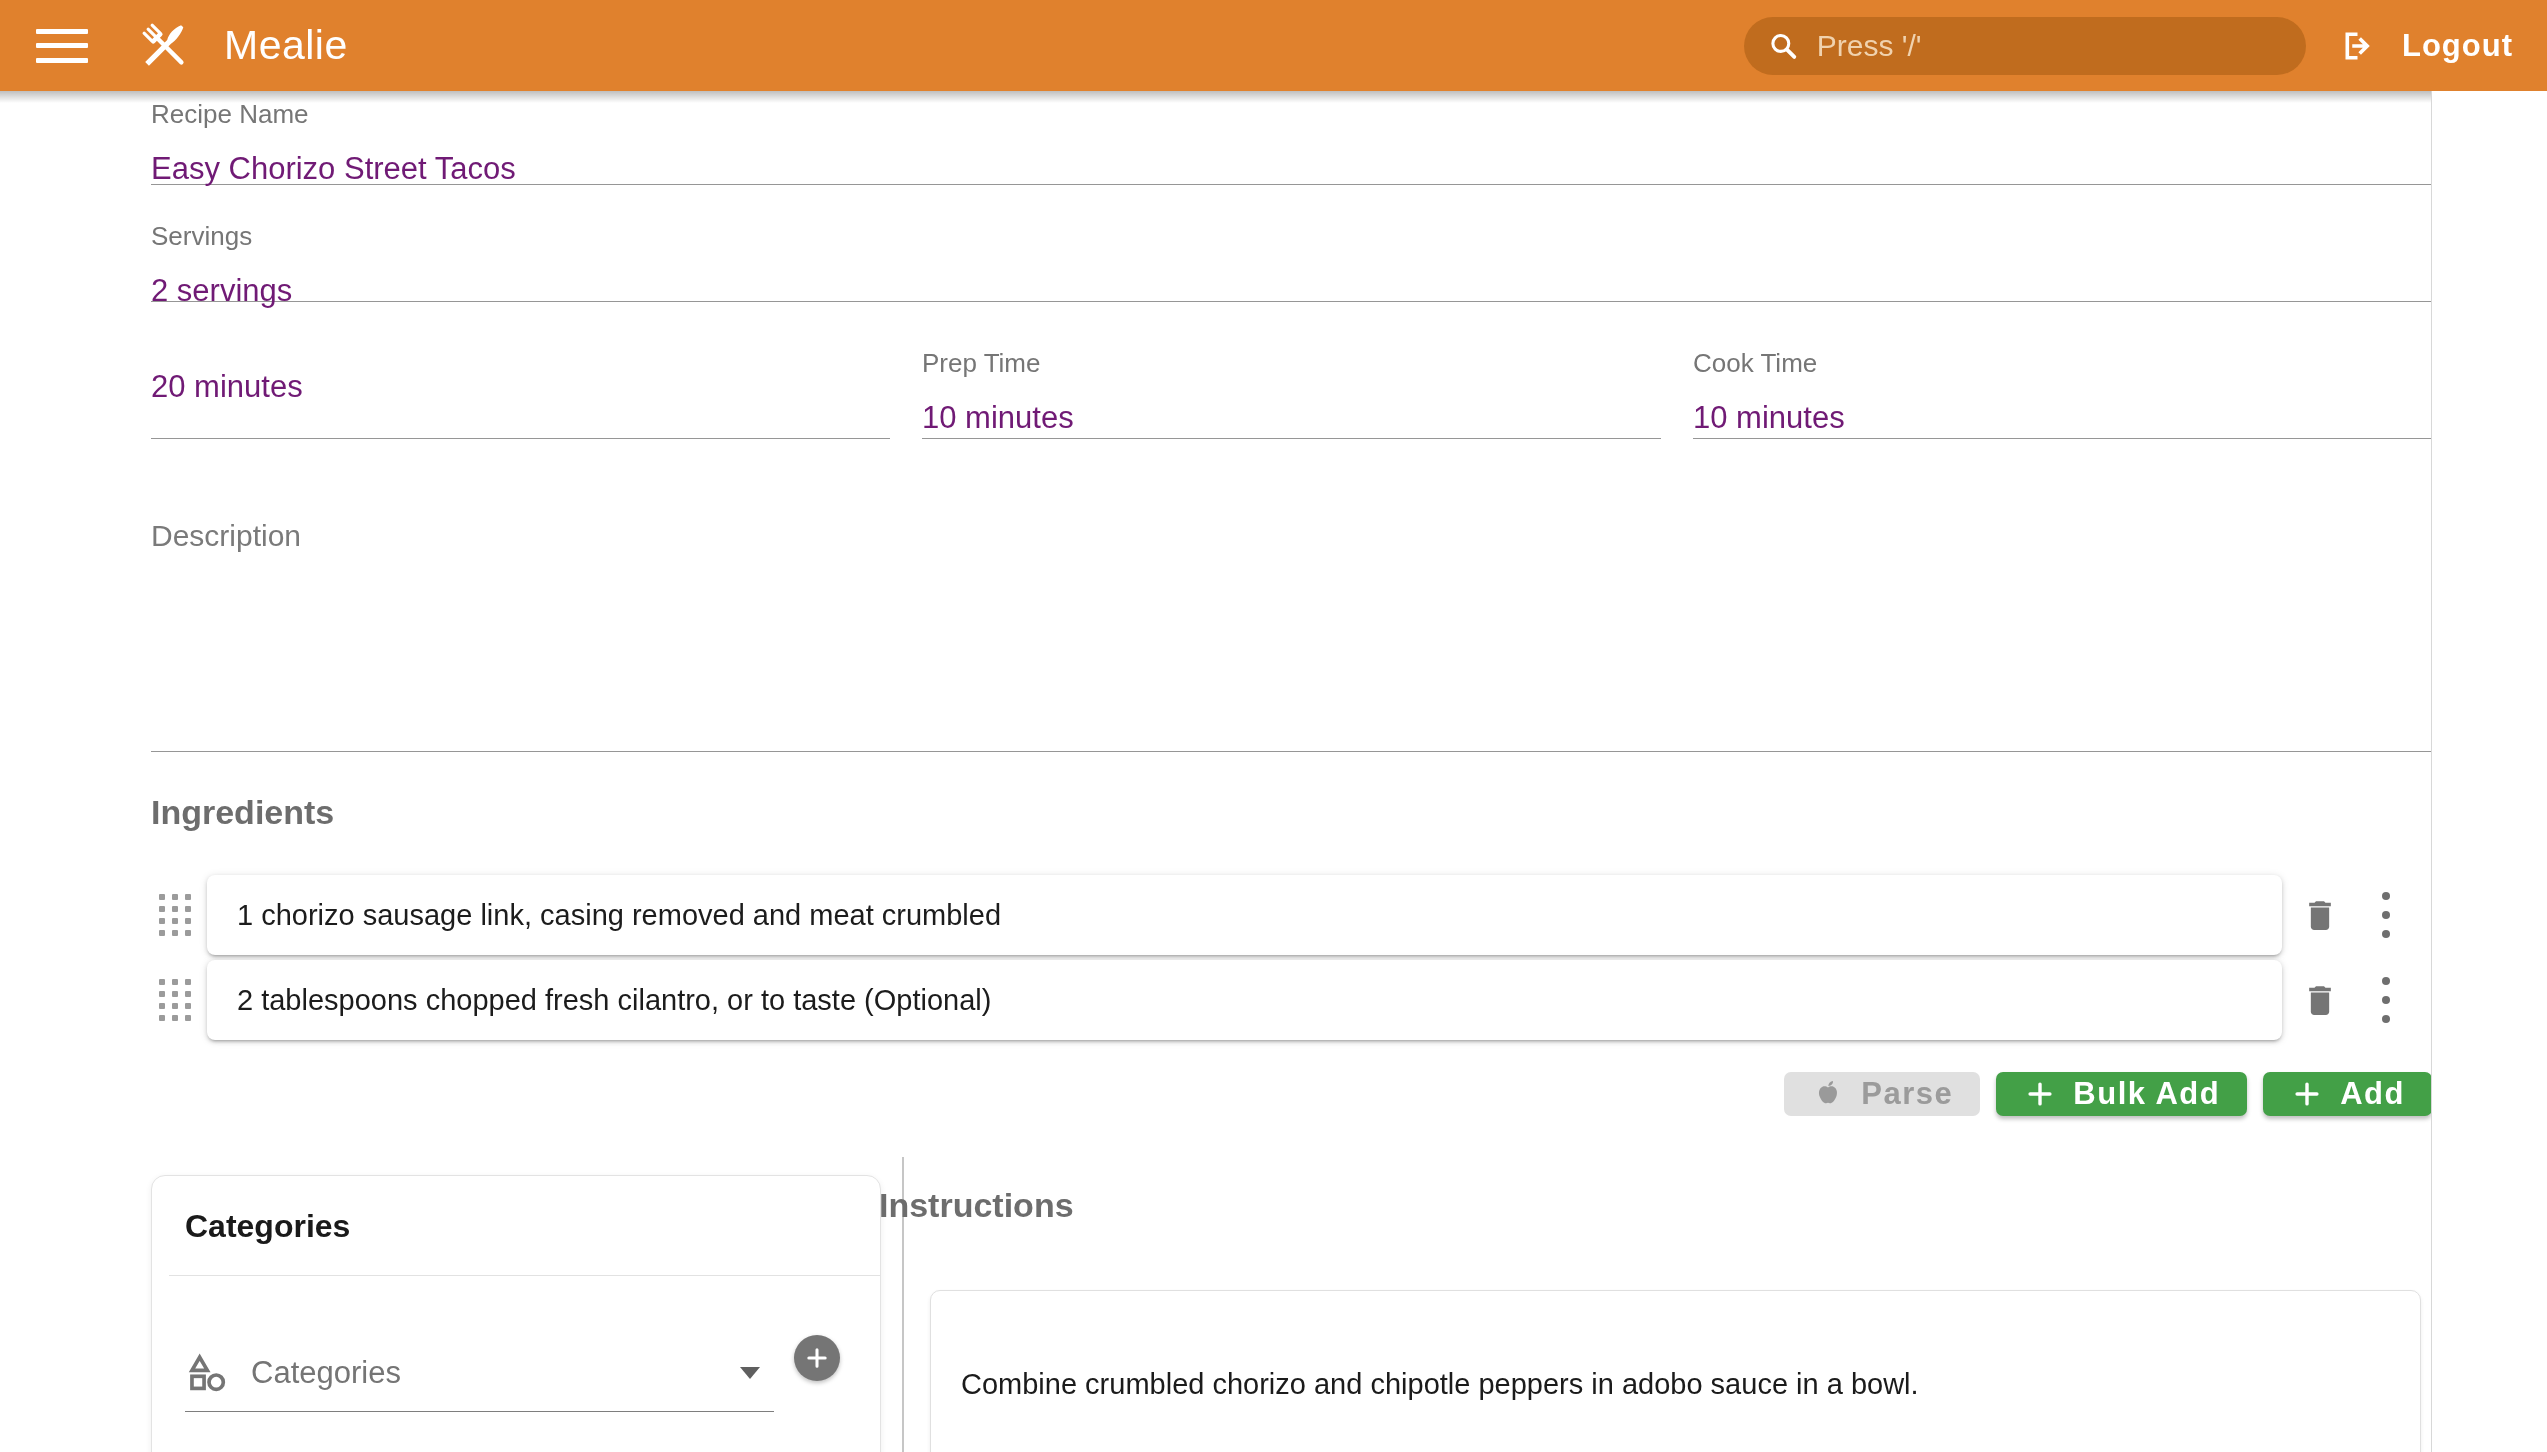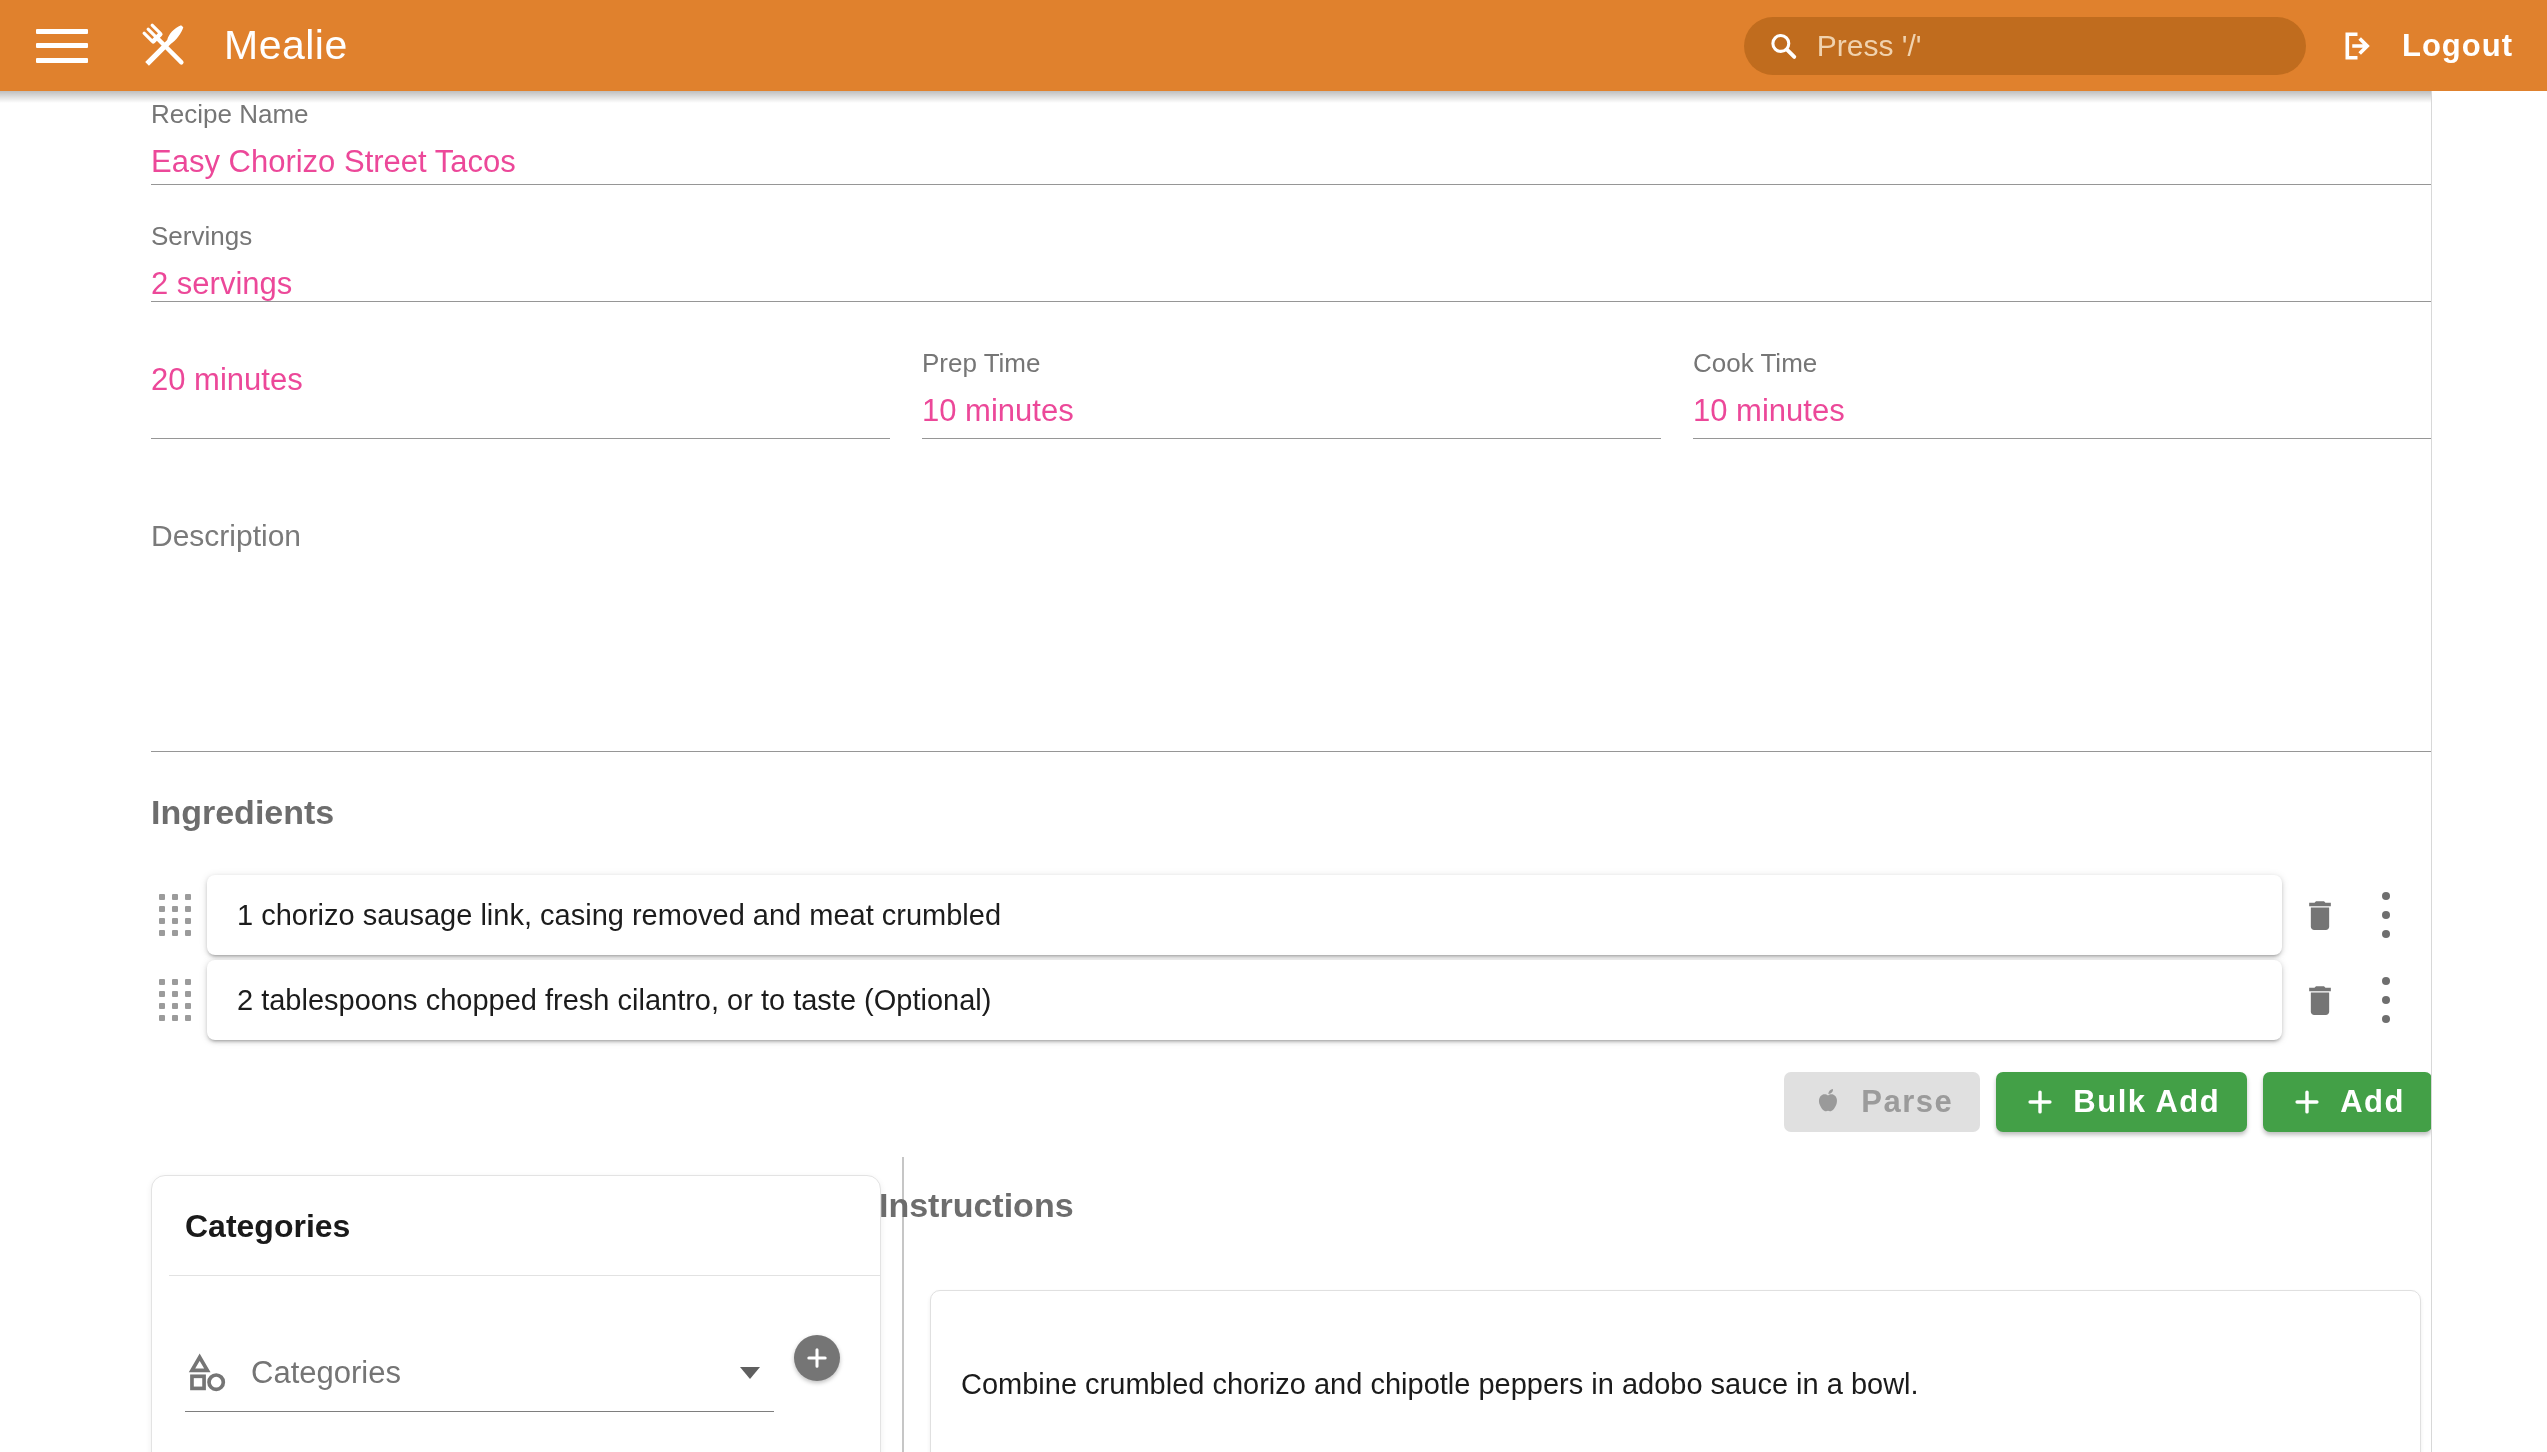--- a/index.html
+++ b/index.html
@@ -41,21 +41,21 @@
   .content::before {
     content: ""; position: absolute; top: 0; left: 0; right: 0; height: 12px;
     background: linear-gradient(rgba(0,0,0,.25), rgba(0,0,0,0)); pointer-events: none; z-index: 5;
   }
 
   .field { position: absolute; border-bottom: 1px solid #969696; }
   .f-label { font-size: 26px; color: #767676; display: block; }
   .f-label-big { font-size: 30px; color: #7A7A7A; display: block; }
   .f-input {
     display: block; width: 100%; border: none; outline: none; background: transparent;
-    font-size: 31px; color: #ec4899; font-family: inherit; margin-top: 14px; padding: 0;
+    font-size: 31px; color: #701a75; font-family: inherit; margin-top: 21px; padding: 0;
   }
   #f-name      { left: 151px; top: 8px;   width: 2281px; height: 86px; }
   #f-servings  { left: 151px; top: 130px; width: 2281px; height: 81px; }
   .times-row   { position: absolute; left: 151px; top: 257px; width: 2281px; display: flex; gap: 32px; }
   .times-row .field { position: relative; flex: 1; height: 91px; }
   #f-desc      { left: 151px; top: 428px; width: 2281px; height: 233px; }
   #f-desc textarea {
     width: 100%; height: 179px; border: none; outline: none; resize: none;
     background: transparent; font-family: inherit; font-size: 30px; color: #1c1c1c;
   }
@@ -83,21 +83,21 @@
   .trash-btn { margin-left: 18px; }
   .kebab { margin-left: 42px; display: flex; flex-direction: column; gap: 11px; }
   .kebab i { width: 8px; height: 8px; border-radius: 50%; background: #6F6F6F; }
 
   
   .btn-row {
     position: absolute; left: 151px; top: 981px; width: 2281px;
     display: flex; justify-content: flex-end; align-items: center; gap: 16px;
   }
   .btn {
-    height: 60px; border: none; border-radius: 7px; display: flex; align-items: center;
+    height: 44px; border: none; border-radius: 7px; display: flex; align-items: center;
     padding: 12px 27px; font-size: 31px; font-weight: bold; letter-spacing: 1.5px;
     font-family: inherit; cursor: pointer;
   }
   .btn .bicon { margin-right: 16px; display: flex; }
   .btn-disabled { background: #E0E0E0; color: #9B9B9B; cursor: default; }
   .btn-green { background: #43A047; color: #fff; box-shadow: 0 3px 4px rgba(0,0,0,.25); }
 
   
   .v-divider { position: absolute; left: 902px; top: 1066px; width: 2px; height: 297px; background: #C6C6C6; }
 

